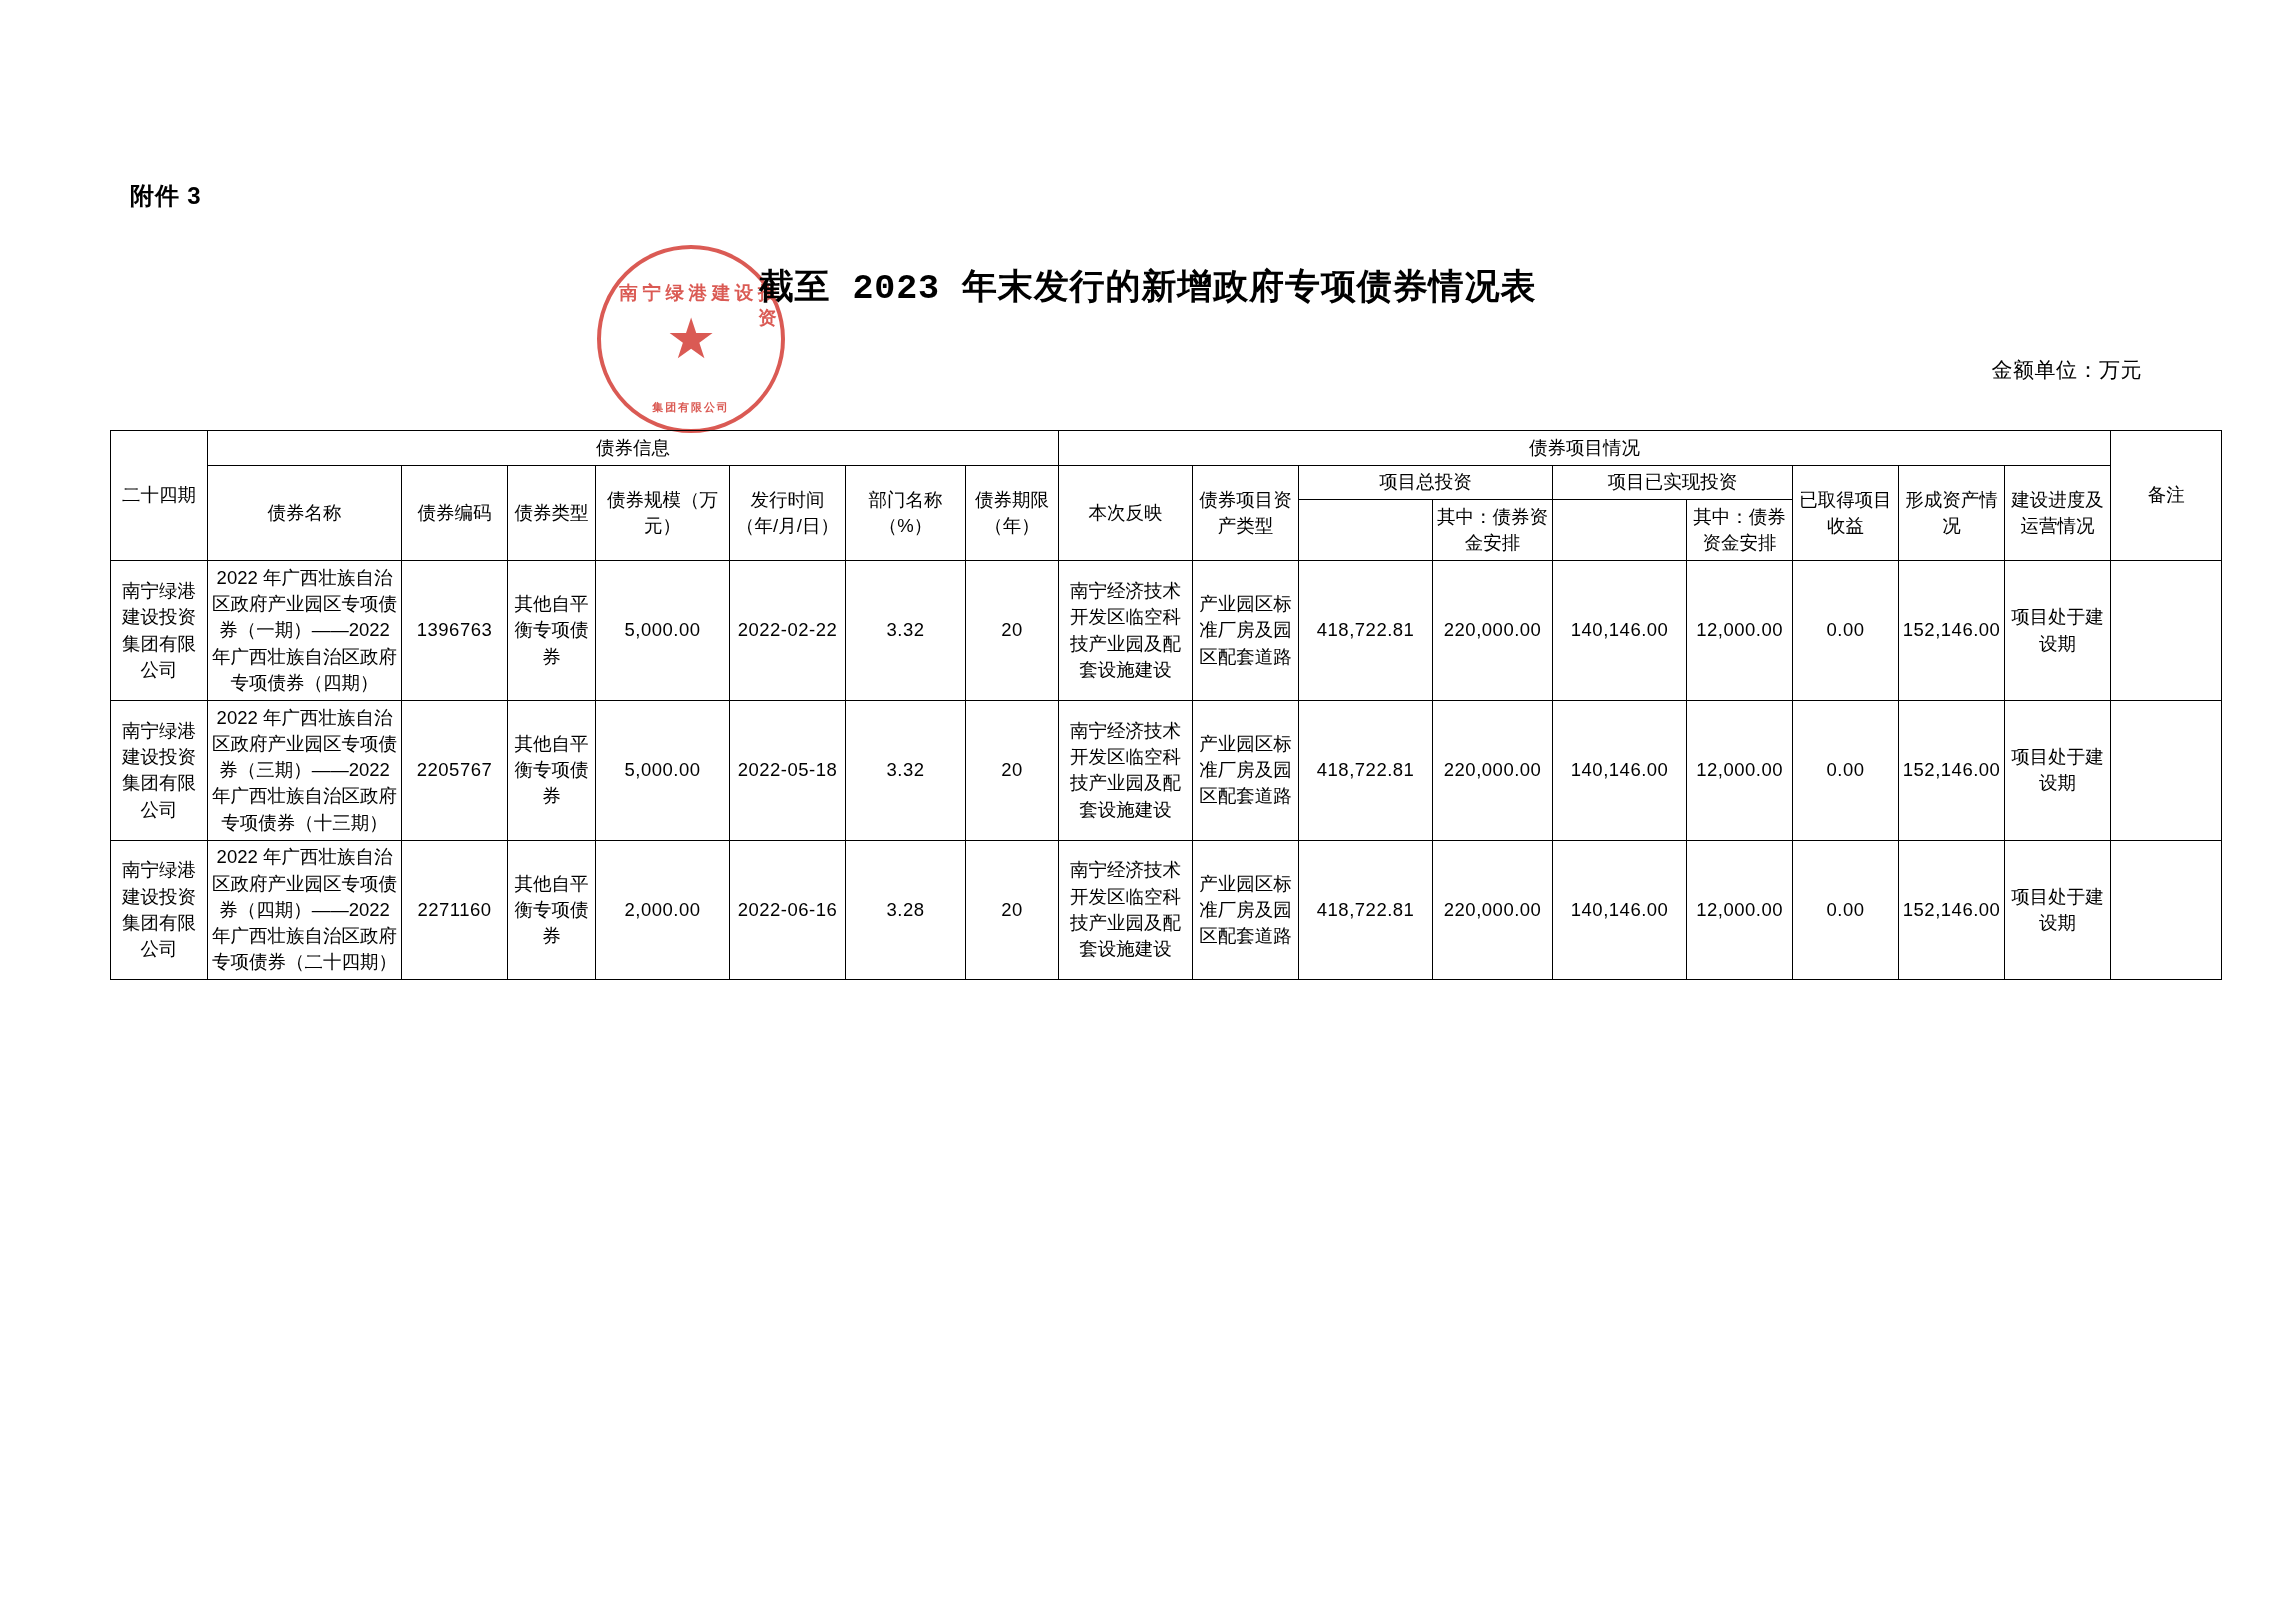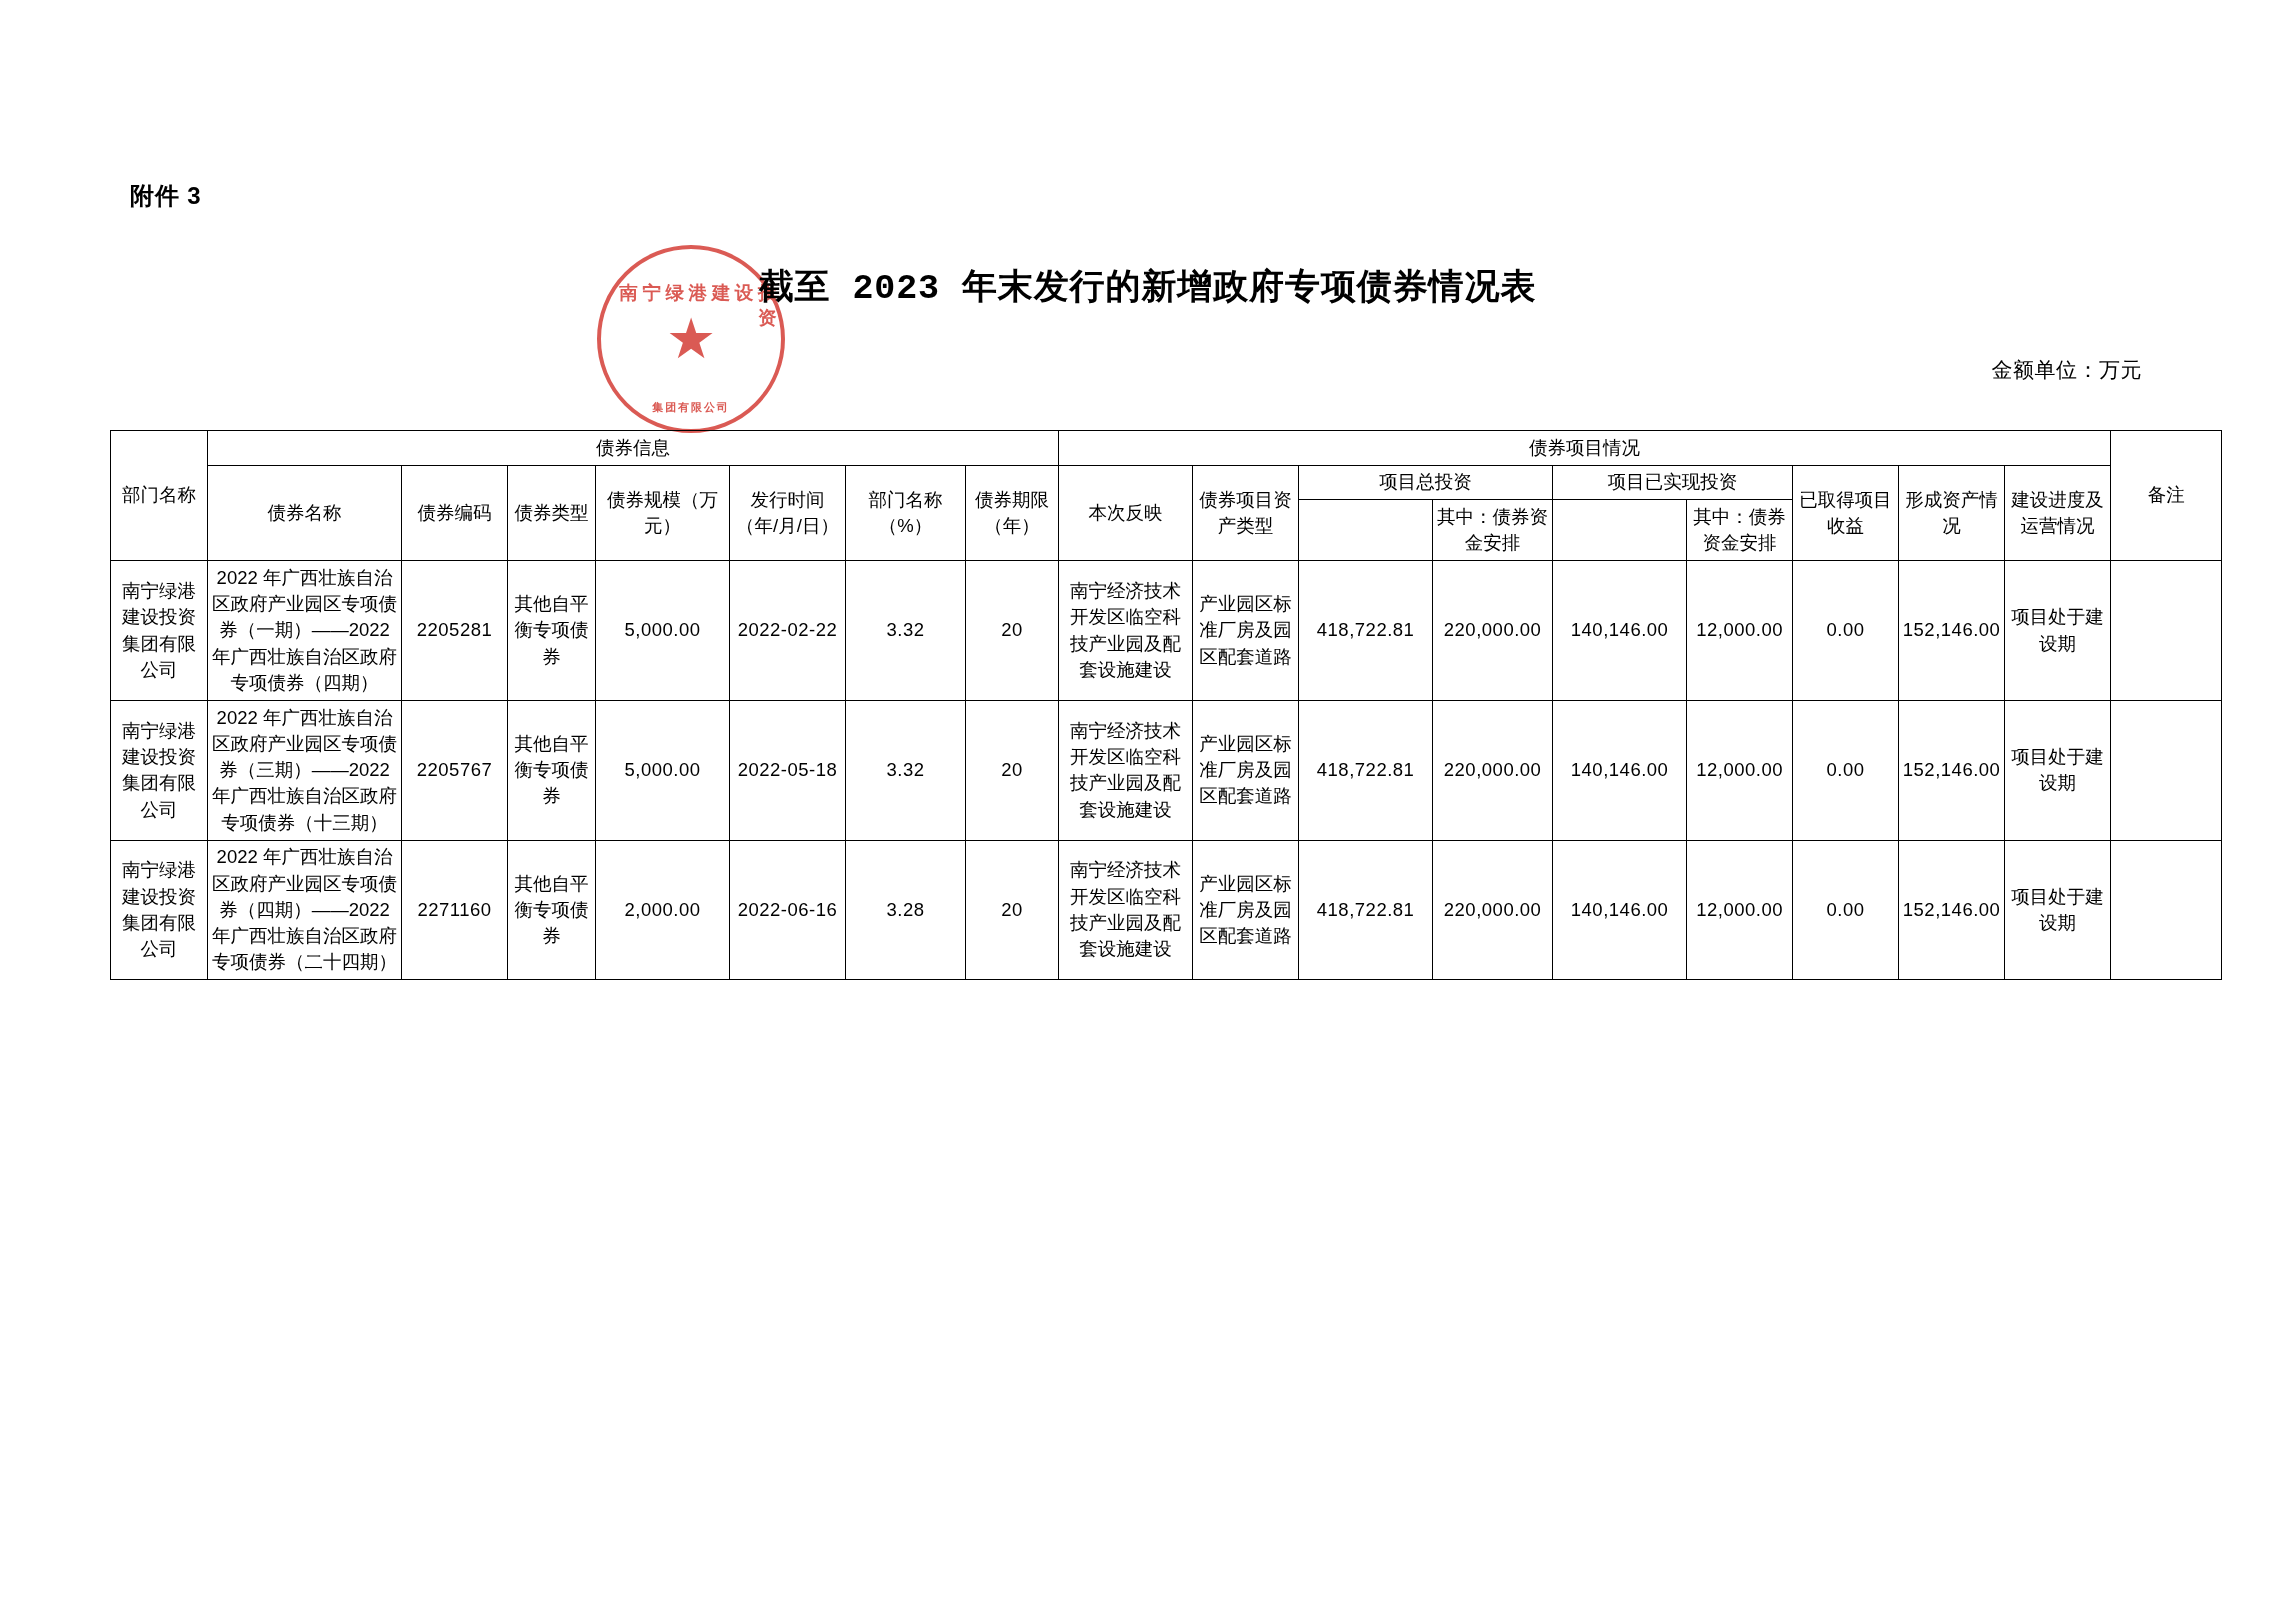--- a/index.html
+++ b/index.html
@@ -198,21 +198,21 @@
           <col class="c-tinvb">
         <col class="c-rinv">
           <col class="c-rinvb">
           <col class="c-gain">
           <col class="c-asset">
         <col class="c-prog">
           <col class="c-memo">
       </colgroup>
       <thead>
         <tr>
-          <th rowspan="3">部门名称</th>
+          <th rowspan="3">二十四期</th>
           <th colspan="7" class="grp-head">债券信息</th>
           <th colspan="9" class="grp-head">债券项目情况</th>
           <th rowspan="3">备注</th>
         </tr>
         <tr>
           <th rowspan="2">债券名称</th>
           <th rowspan="2">债券编码</th>
           <th rowspan="2">债券类型</th>
           <th rowspan="2">债券规模（万元）</th>
           <th rowspan="2">发行时间（年/月/日）</th>
@@ -230,21 +230,21 @@
           <th></th>
           <th>其中：债券资金安排</th>
           <th></th>
           <th>其中：债券资金安排</th>
         </tr>
       </thead>
       <tbody>
         <tr>
           <td>南宁绿港建设投资集团有限公司</td>
           <td>2022 年广西壮族自治区政府产业园区专项债券（一期）——2022 年广西壮族自治区政府专项债券（四期）</td>
-          <td class="num">2205281</td>
+          <td class="num">1396763</td>
           <td>其他自平衡专项债券</td>
           <td class="num">5,000.00</td>
           <td class="num">2022-02-22</td>
           <td class="num">3.32</td>
           <td class="num">20</td>
           <td>南宁经济技术开发区临空科技产业园及配套设施建设</td>
           <td>产业园区标准厂房及园区配套道路</td>
           <td class="num">418,722.81</td>
           <td class="num">220,000.00</td>
           <td class="num">140,146.00</td>

